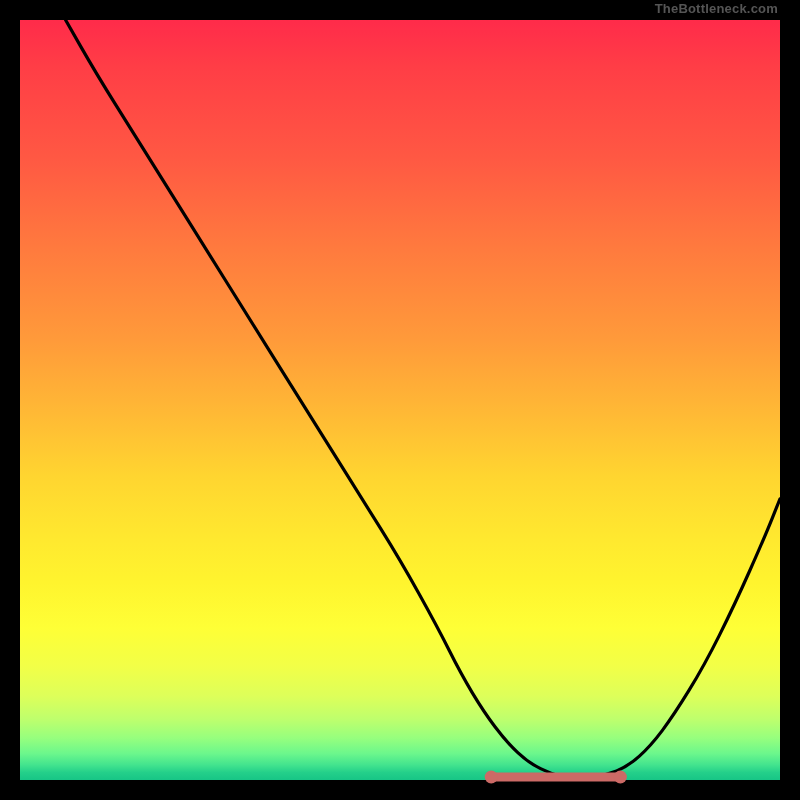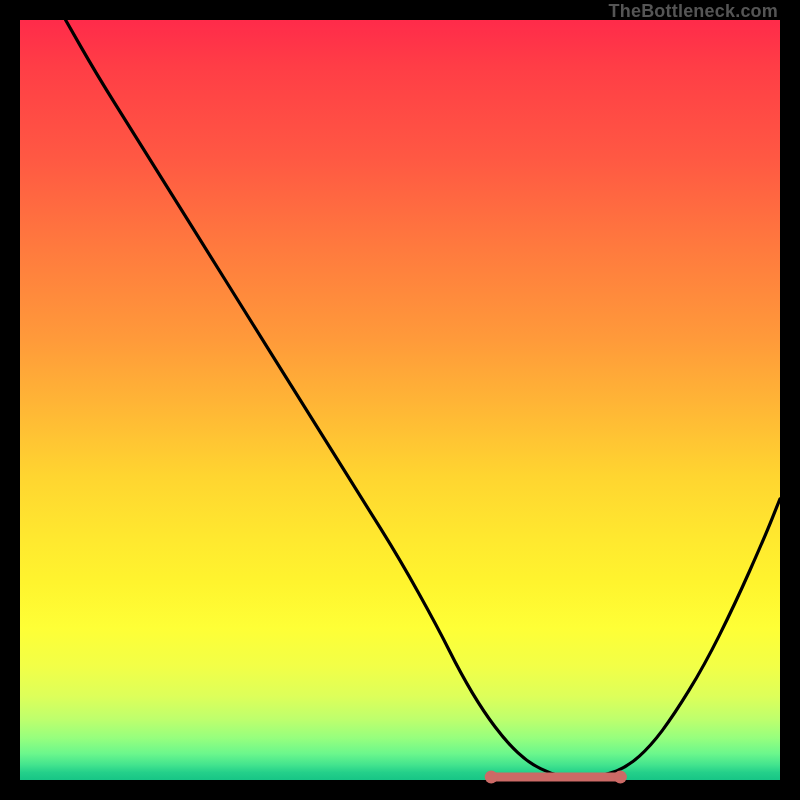--- a/index.html
+++ b/index.html
@@ -53,21 +53,21 @@
     top: 0;
     width: 760px;
     height: 760px;
     overflow: visible;
   }
   .attribution {
     position: absolute;
     top: 1px;
     right: 22px;
     font-family: Arial, "Helvetica Neue", Helvetica, sans-serif;
-    font-size: 18px;
+    font-size: 13px;
     font-weight: 600;
     
     color: rgba(90, 90, 90, 0.95);
     letter-spacing: 0.2px;
   }
 </style>
 </head>
 <body>
 
 <div class="frame">

